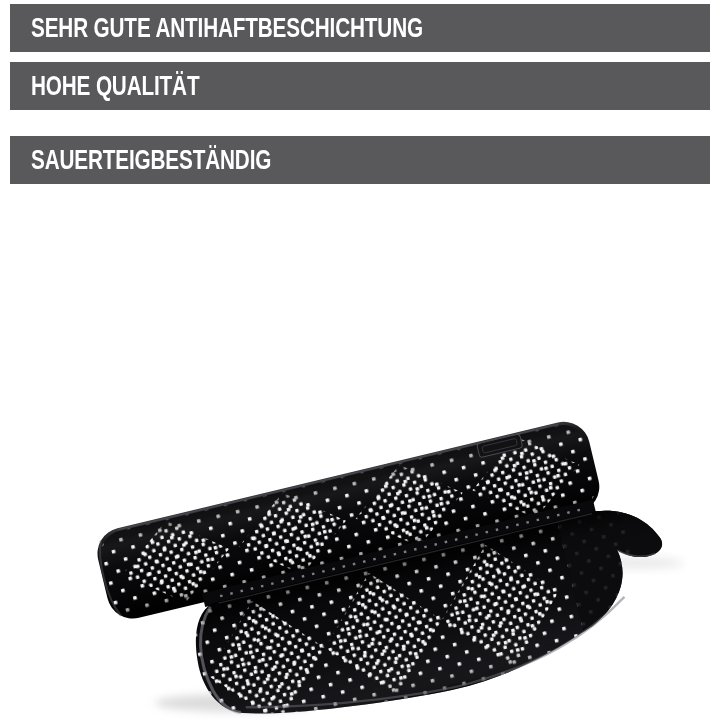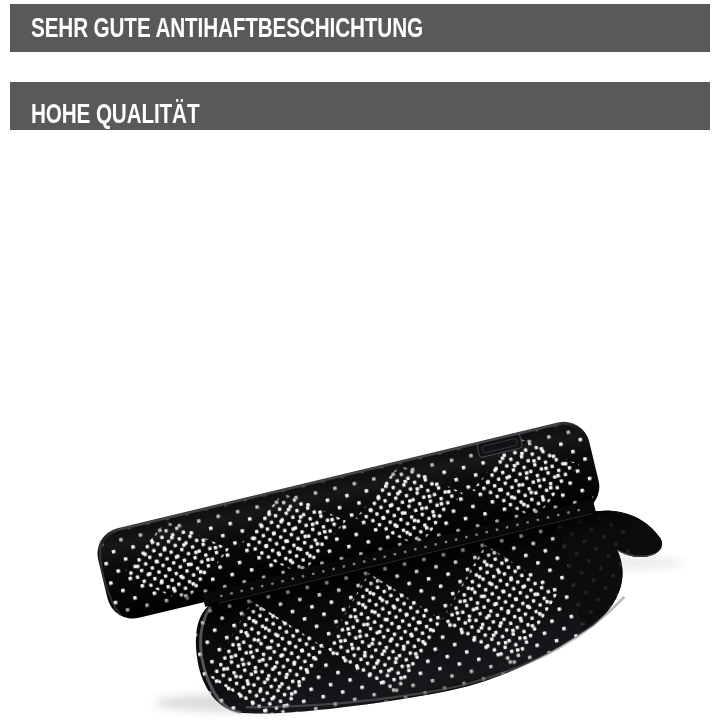--- a/index.html
+++ b/index.html
@@ -11,21 +11,21 @@
   }
   #canvas{position:relative;width:720px;height:720px;background:var(--page_bg,#ffffff);border-radius:19px;}
   .banner{
     position:absolute;left:10px;right:10px;
     background:var(--banner_bg,#59595b);
     color:var(--banner_text,#ffffff);
     display:flex;flex-direction:column;justify-content:center;
     padding-left:21px;box-sizing:border-box;
   }
   #banner-1{top:4px;height:48px;}
-  #banner-2{top:82px;height:48px;justify-content:flex-end;}
+  #banner-2{top:62px;height:48px;}
   #banner-3{top:136px;height:48px;}
   #banner-4{top:202px;height:141px;}
   .banner-line{
     font-weight:700;
     font-size:28px;
     line-height:32px;
     letter-spacing:-0.2px;
     transform:scaleX(0.74);
     transform-origin:left center;
     white-space:nowrap;
@@ -41,20 +41,23 @@
 <div id="canvas">
 
   <div class="banner" id="banner-1">
     <div class="banner-line">SEHR GUTE ANTIHAFTBESCHICHTUNG</div>
   </div>
 
   <div class="banner" id="banner-2">
     <div class="banner-line">HOHE QUALITÄT</div>
   </div>
 
+  <div class="banner" id="banner-3">
+    <div class="banner-line">SAUERTEIGBESTÄNDIG</div>
+  </div>
 
 
   <div id="photo-area">
     <svg viewBox="0 0 720 377" xmlns="http://www.w3.org/2000/svg">
       <defs>
         <linearGradient id="gradBack" x1="0" y1="0" x2="0" y2="1">
           <stop offset="0" stop-color="#38383d"></stop>
           <stop offset="0.10" stop-color="#1c1c1f"></stop>
           <stop offset="0.40" stop-color="#0b0b0d"></stop>
           <stop offset="1" stop-color="#010102"></stop>

